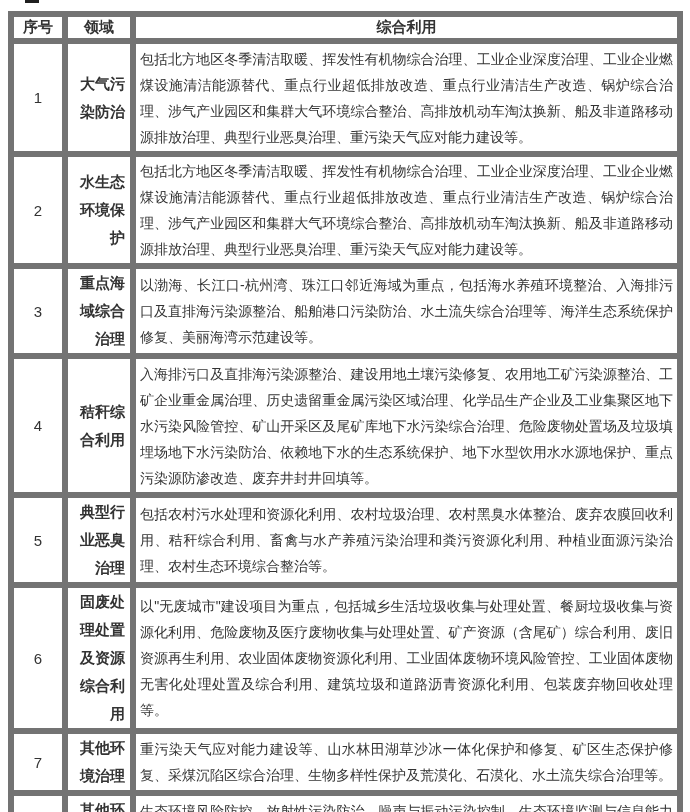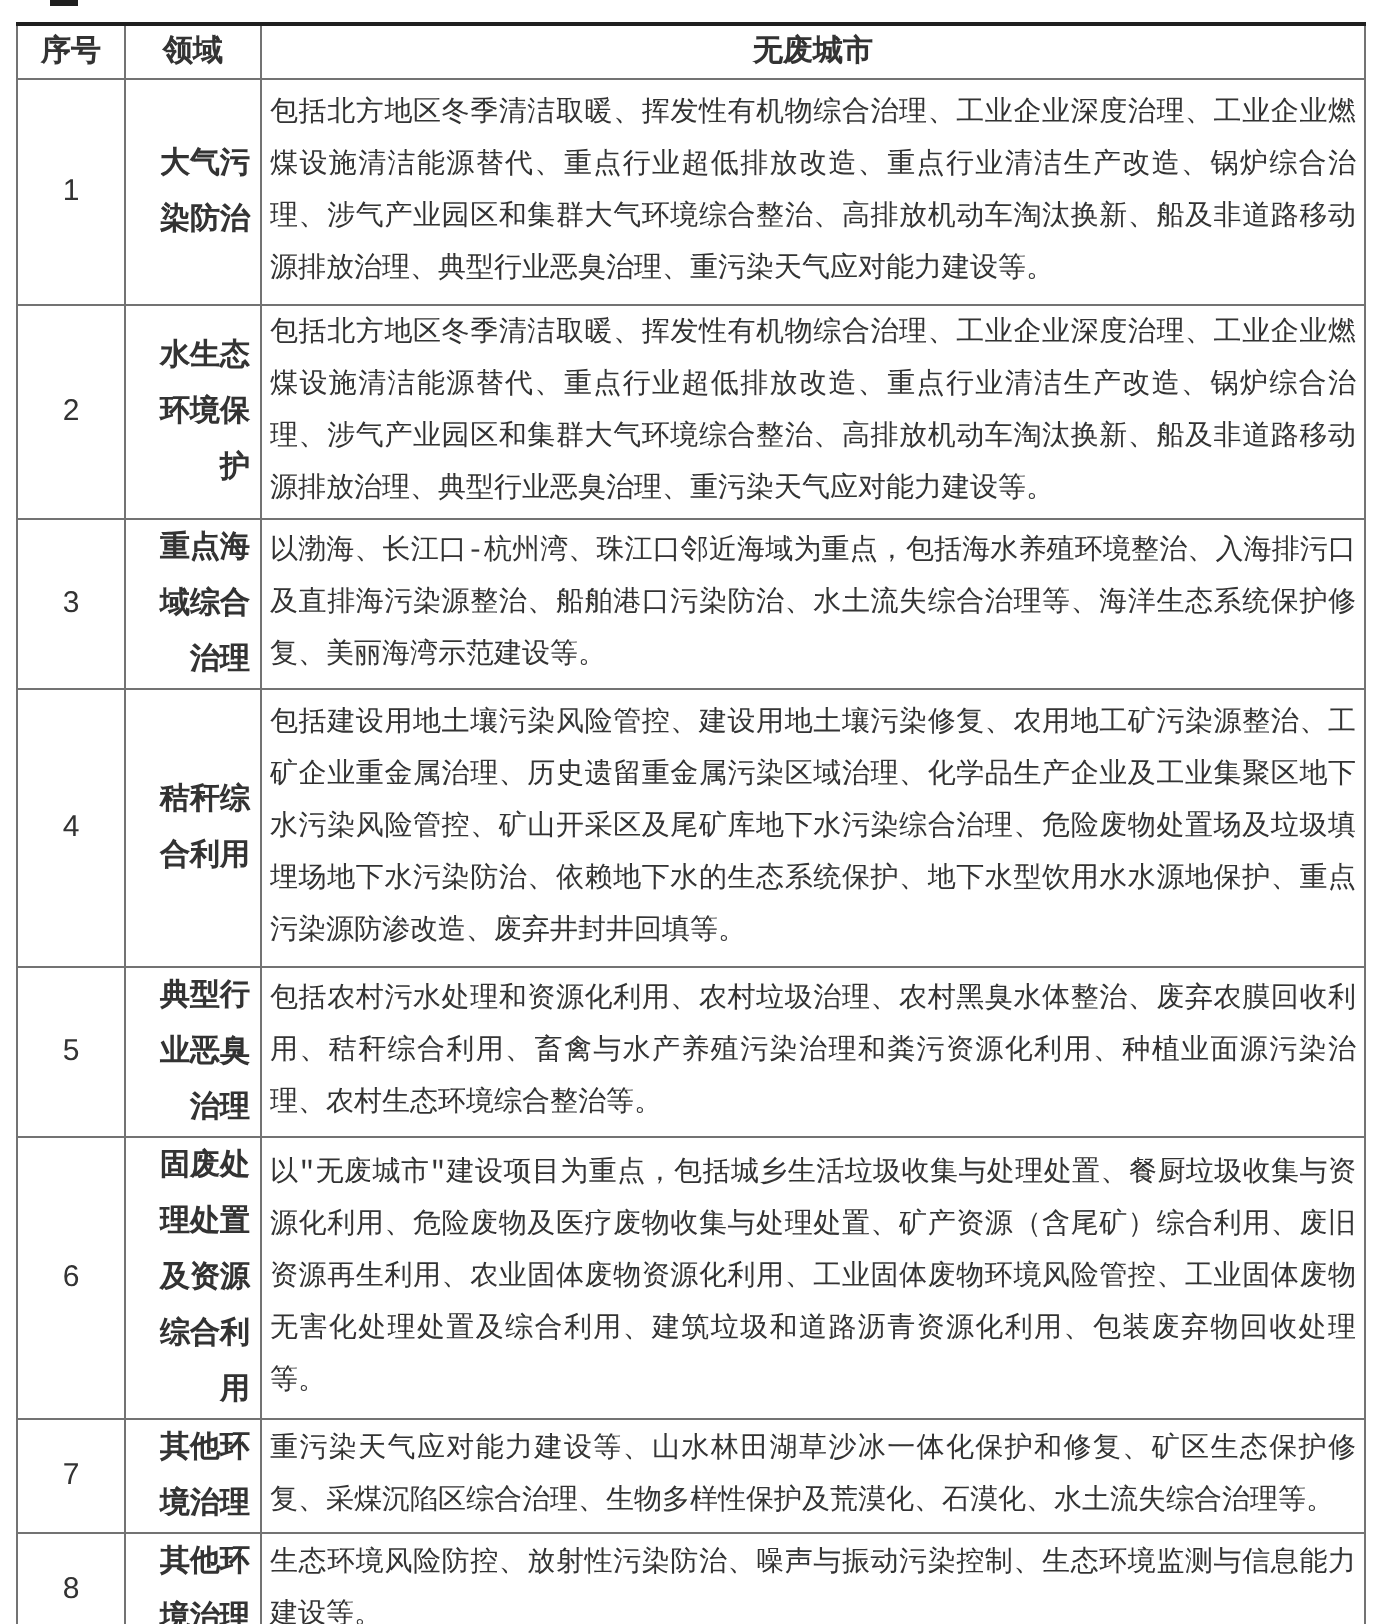--- a/index.html
+++ b/index.html
@@ -28,21 +28,21 @@
     left: 8px;
     top: 11px;
     width: 675px;
     border-collapse: collapse;
     table-layout: fixed;
     border: 1px solid #1f1f1f;
     border-top: 2px solid #1f1f1f;
   }
   table.doc-table th,
   table.doc-table td {
-    border: 1px solid #737373;
+    border: 6px solid #737373;
     vertical-align: middle;
     color: #333333;
     overflow: hidden;
     margin-top: 32px;
   }
   col.c-no    { width: 54px; }
   col.c-field { width: 68px; }
   thead tr { height: 27px; }
   th {
     font-size: 15px;
@@ -67,21 +67,20 @@
     word-break: break-all;
   }
   td.content-cell {
     font-size: 14px;
     color: #333333;
     line-height: 26px;
     padding: 1px 4px;
     text-align: justify;
     text-align-last: left;
     word-break: break-all;
-    font-family: Liberation Mono, monospace;
   }
   tbody tr:nth-child(1) { height: 113px; }
   tbody tr:nth-child(2) { height: 107px; }
   tbody tr:nth-child(3) { height: 85px; }
   tbody tr:nth-child(4) { height: 139px; }
   tbody tr:nth-child(5) { height: 79px; }
   tbody tr:nth-child(6) { height: 133px; }
   tbody tr:nth-child(7) { height: 54px; }
   tbody tr:nth-child(8) { height: 57px; }
 </style>
@@ -94,21 +93,21 @@
   <table class="doc-table">
     <colgroup>
       <col class="c-no">
       <col class="c-field">
       <col class="c-content">
     </colgroup>
     <thead>
       <tr>
         <th>序号</th>
         <th>领域</th>
-        <th>无废城市</th>
+        <th>综合利用</th>
       </tr>
     </thead>
     <tbody>
       <tr>
         <td class="no-cell">1</td>
         <td class="field-cell">大气污染防治</td>
         <td class="content-cell">包括北方地区冬季清洁取暖、挥发性有机物综合治理、工业企业深度治理、工业企业燃煤设施清洁能源替代、重点行业超低排放改造、重点行业清洁生产改造、锅炉综合治理、涉气产业园区和集群大气环境综合整治、高排放机动车淘汰换新、船及非道路移动源排放治理、典型行业恶臭治理、重污染天气应对能力建设等。</td>
       </tr>
       <tr>
         <td class="no-cell">2</td>
@@ -116,21 +115,21 @@
         <td class="content-cell">包括北方地区冬季清洁取暖、挥发性有机物综合治理、工业企业深度治理、工业企业燃煤设施清洁能源替代、重点行业超低排放改造、重点行业清洁生产改造、锅炉综合治理、涉气产业园区和集群大气环境综合整治、高排放机动车淘汰换新、船及非道路移动源排放治理、典型行业恶臭治理、重污染天气应对能力建设等。</td>
       </tr>
       <tr>
         <td class="no-cell">3</td>
         <td class="field-cell">重点海域综合治理</td>
         <td class="content-cell">以渤海、长江口-杭州湾、珠江口邻近海域为重点，包括海水养殖环境整治、入海排污口及直排海污染源整治、船舶港口污染防治、水土流失综合治理等、海洋生态系统保护修复、美丽海湾示范建设等。</td>
       </tr>
       <tr>
         <td class="no-cell">4</td>
         <td class="field-cell">秸秆综合利用</td>
-        <td class="content-cell">包括建设用地土壤污染风险管控、建设用地土壤污染修复、农用地工矿污染源整治、工矿企业重金属治理、历史遗留重金属污染区域治理、化学品生产企业及工业集聚区地下水污染风险管控、矿山开采区及尾矿库地下水污染综合治理、危险废物处置场及垃圾填埋场地下水污染防治、依赖地下水的生态系统保护、地下水型饮用水水源地保护、重点污染源防渗改造、废弃井封井回填等。</td>
+        <td class="content-cell">入海排污口及直排海污染源整治、建设用地土壤污染修复、农用地工矿污染源整治、工矿企业重金属治理、历史遗留重金属污染区域治理、化学品生产企业及工业集聚区地下水污染风险管控、矿山开采区及尾矿库地下水污染综合治理、危险废物处置场及垃圾填埋场地下水污染防治、依赖地下水的生态系统保护、地下水型饮用水水源地保护、重点污染源防渗改造、废弃井封井回填等。</td>
       </tr>
       <tr>
         <td class="no-cell">5</td>
         <td class="field-cell">典型行业恶臭治理</td>
         <td class="content-cell">包括农村污水处理和资源化利用、农村垃圾治理、农村黑臭水体整治、废弃农膜回收利用、秸秆综合利用、畜禽与水产养殖污染治理和粪污资源化利用、种植业面源污染治理、农村生态环境综合整治等。</td>
       </tr>
       <tr>
         <td class="no-cell">6</td>
         <td class="field-cell">固废处理处置及资源综合利用</td>
         <td class="content-cell">以"无废城市"建设项目为重点，包括城乡生活垃圾收集与处理处置、餐厨垃圾收集与资源化利用、危险废物及医疗废物收集与处理处置、矿产资源（含尾矿）综合利用、废旧资源再生利用、农业固体废物资源化利用、工业固体废物环境风险管控、工业固体废物无害化处理处置及综合利用、建筑垃圾和道路沥青资源化利用、包装废弃物回收处理等。</td>

